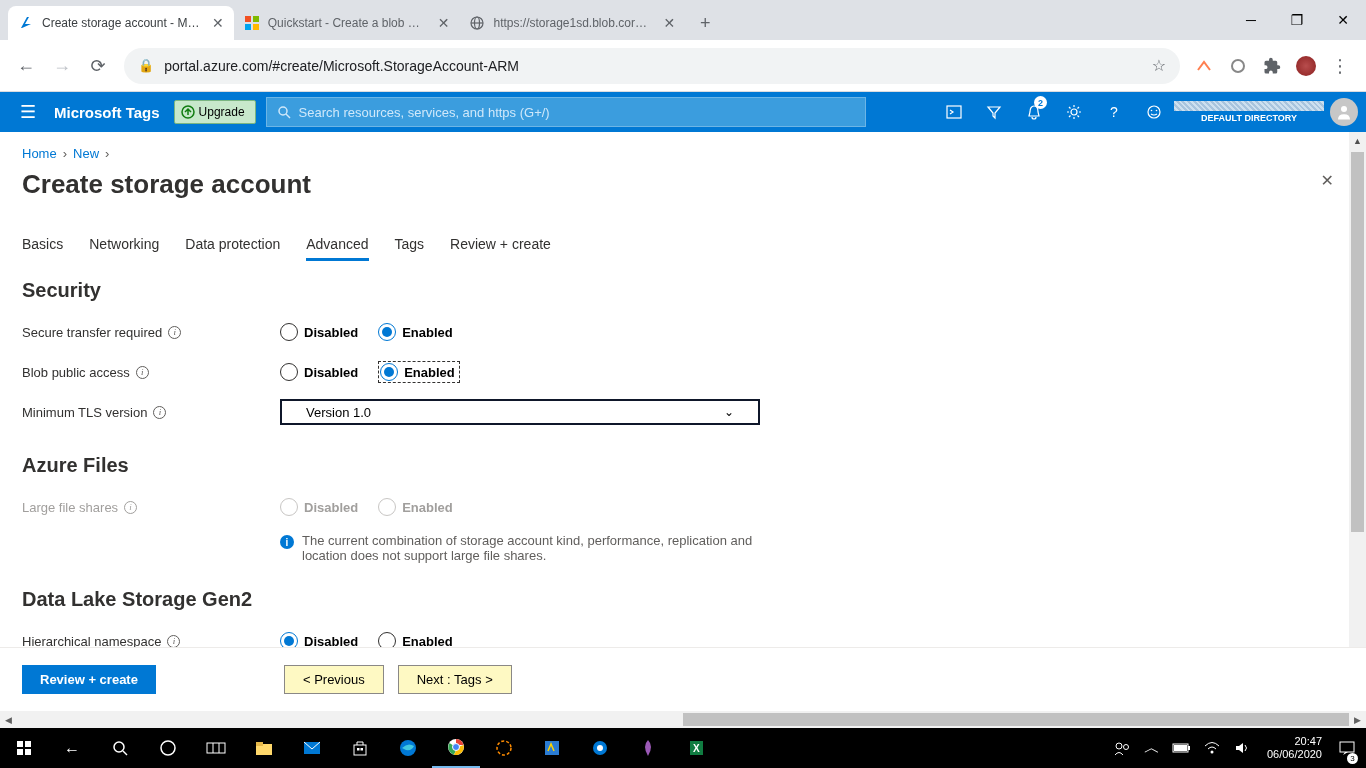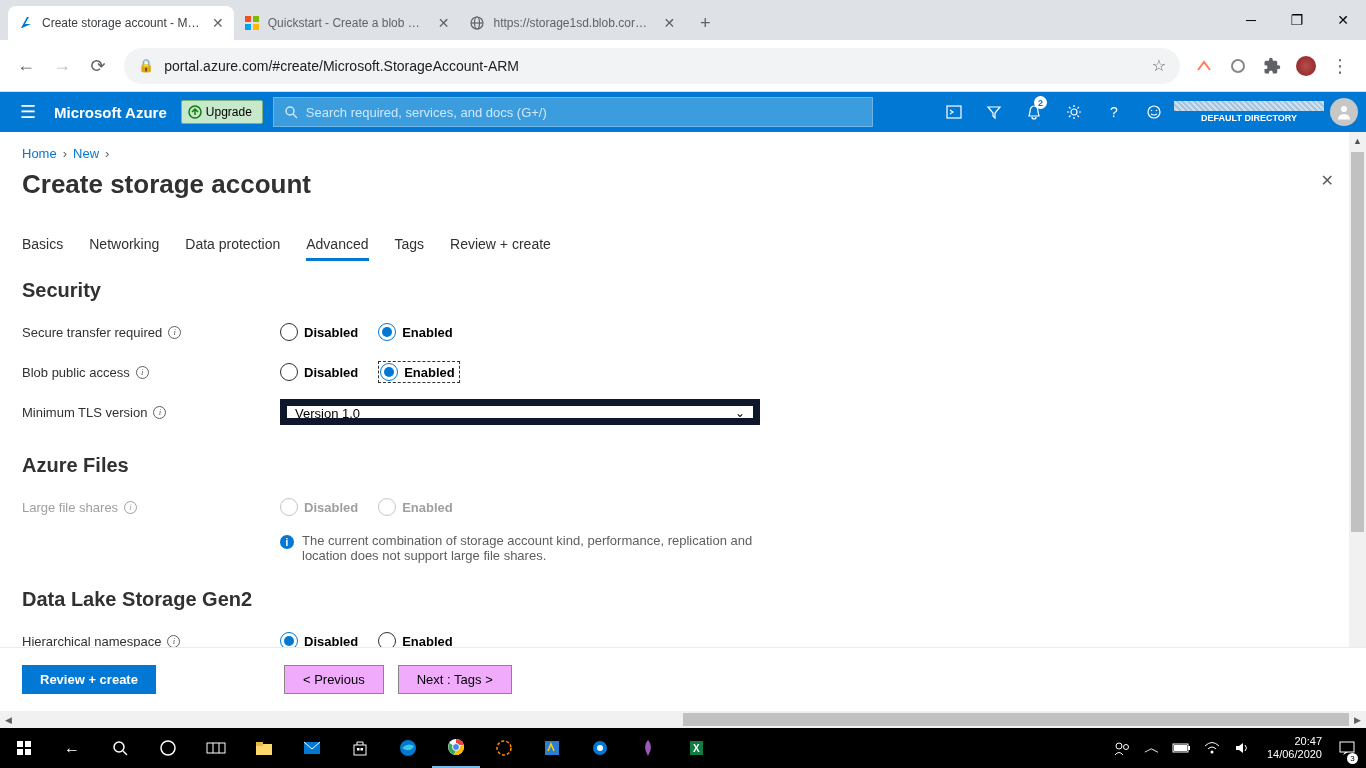--- a/index.html
+++ b/index.html
@@ -63,29 +63,29 @@
 
 .radio-group { display: flex; gap: 20px; align-items: center; font-weight: bold; }
 .radio { display: flex; align-items: center; gap: 6px; font-size: 13px; }
 .radio-circle { width: 18px; height: 18px; border: 1px solid #323130; border-radius: 50%; display: flex; align-items: center; justify-content: center; }
 .radio-circle.checked { border-color: #0078d4; }
 .radio-circle.checked::after { content: ""; width: 10px; height: 10px; background: #0078d4; border-radius: 50%; }
 .radio-circle.disabled { border-color: #c8c6c4; }
 .radio.disabled { color: #a19f9d; }
 .focus-ring { border: 1px dashed #323130; padding: 1px 4px 1px 1px; display: inline-flex; }
 
-.select-box { width: 480px; height: 26px; border: 7px solid #0f172a; display: flex; padding: 0 8px; font-size: 13px; justify-content: space-between; }
+.select-box { width: 480px; height: 26px; border: 2px solid #0f172a; display: flex; align-items: center; padding: 0 24px; font-size: 13px; justify-content: space-between; }
 .select-box .chev { font-size: 12px; }
 
 .info-msg { display: flex; gap: 8px; font-size: 13px; color: #605e5c; margin-left: 258px; margin-top: 6px; max-width: 480px; align-items: flex-start; }
 .info-msg .iicon { width: 14px; height: 14px; background: #0078d4; color: #fff; border-radius: 50%; display: flex; align-items: center; justify-content: center; font-size: 10px; font-weight: bold; flex-shrink: 0; margin-top: 2px; }
 
 .footer-bar { position: absolute; left: 0; right: 0; bottom: 40px; height: 64px; border-top: 1px solid #edebe9; display: flex; align-items: center; padding: 0 22px; gap: 14px; background: #fff; }
 .btn-primary { background: #0078d4; color: #fff; border: none; padding: 7px 18px; font-size: 13px; font-weight: 600; }
-.btn-secondary { background: #f0abfc; border: 1px solid #8a8886; padding: 6px 18px; font-size: 13px; }
+.btn-secondary { background: #fef9c3; border: 1px solid #8a8886; padding: 6px 18px; font-size: 13px; }
 .spacer-234 { width: 100px; }
 
 
 .taskbar { position: absolute; bottom: 0; left: 0; right: 0; height: 40px; background: #000; display: flex; align-items: center; color: #fff; }
 .taskbar .tb-icon { width: 48px; height: 40px; display: flex; align-items: center; justify-content: center; font-size: 16px; }
 .tray { margin-left: auto; display: flex; align-items: center; padding-right: 4px; }
 .tray .tb-icon { width: 30px; }
 .clock { text-align: right; font-size: 11px; line-height: 13px; padding: 0 10px; }
 
 .vscroll { position: absolute; right: 0; top: 132px; bottom: 40px; width: 17px; background: #f1f1f1; }
@@ -157,34 +157,34 @@
           <path d="M20.5 11H19V7a2 2 0 0 0-2-2h-4V3.5a2.5 2.5 0 0 0-5 0V5H4a2 2 0 0 0-2 2v4h1.5a2.5 2.5 0 0 1 0 5H2v4a2 2 0 0 0 2 2h4v-1.5a2.5 2.5 0 0 1 5 0V22h4a2 2 0 0 0 2-2v-4h1.5a2.5 2.5 0 0 0 0-5z" fill="#5f6368"></path>
         </svg>
       </div>
     <div class="avatar-img"></div>
   </div>
   <div class="menu-dots">⋮</div>
 </div>
 
 <div class="azure-header">
   <div class="hamburger">☰</div>
-  <div class="brand">Microsoft Azure</div>
+  <div class="brand">Microsoft Tags</div>
   <div class="upgrade">
     <svg width="14" height="14">
         <circle cx="7" cy="7" r="6" fill="none" stroke="#107c10" stroke-width="1.5"></circle>
         <path d="M7 4 L7 10 M4 7 L7 4 L10 7" stroke="#107c10" stroke-width="1.5" fill="none"></path>
       </svg>
     <span>Upgrade</span>
   </div>
   <div class="search-box">
     <svg width="14" height="14">
         <circle cx="6" cy="6" r="4" fill="none" stroke="#cfe8fa" stroke-width="1.5"></circle>
         <line x1="9" y1="9" x2="13" y2="13" stroke="#cfe8fa" stroke-width="1.5"></line>
       </svg>
-    <span>Search required, services, and docs (G+/)</span>
+    <span>Search resources, services, and https (G+/)</span>
   </div>
   <div class="azure-icons">
     <div class="ai">
         <svg width="16" height="16">
           <rect x="1" y="2" width="14" height="12" fill="none" stroke="#fff" stroke-width="1.2"></rect>
           <path d="M4 6 L7 8 L4 10" stroke="#fff" fill="none" stroke-width="1.2"></path>
         </svg>
       </div>
     <div class="ai">
         <svg width="16" height="16">
@@ -481,21 +481,21 @@
         </svg>
       </div>
     <div class="tb-icon">
         <svg width="16" height="14">
           <path d="M2 5 L5 5 L9 2 L9 12 L5 9 L2 9 Z" fill="#fff"></path>
           <path d="M11 4 Q14 7 11 10" stroke="#fff" fill="none"></path>
         </svg>
       </div>
     <div class="clock">
       <div>20:47</div>
-      <div>14/06/2020</div>
+      <div>06/06/2020</div>
     </div>
     <div class="tb-icon" style="position:relative;">
       <svg width="18" height="16">
           <rect x="2" y="2" width="14" height="10" fill="none" stroke="#fff"></rect>
           <path d="M7 12 L5 15 L10 12" fill="#fff"></path>
         </svg>
       <span style="position:absolute; bottom:4px; right:4px; background:#fff; color:#000; font-size:8px; border-radius:50%; width:11px; height:11px; display:flex; align-items:center; justify-content:center;">3</span>
     </div>
   </div>
 </div>

